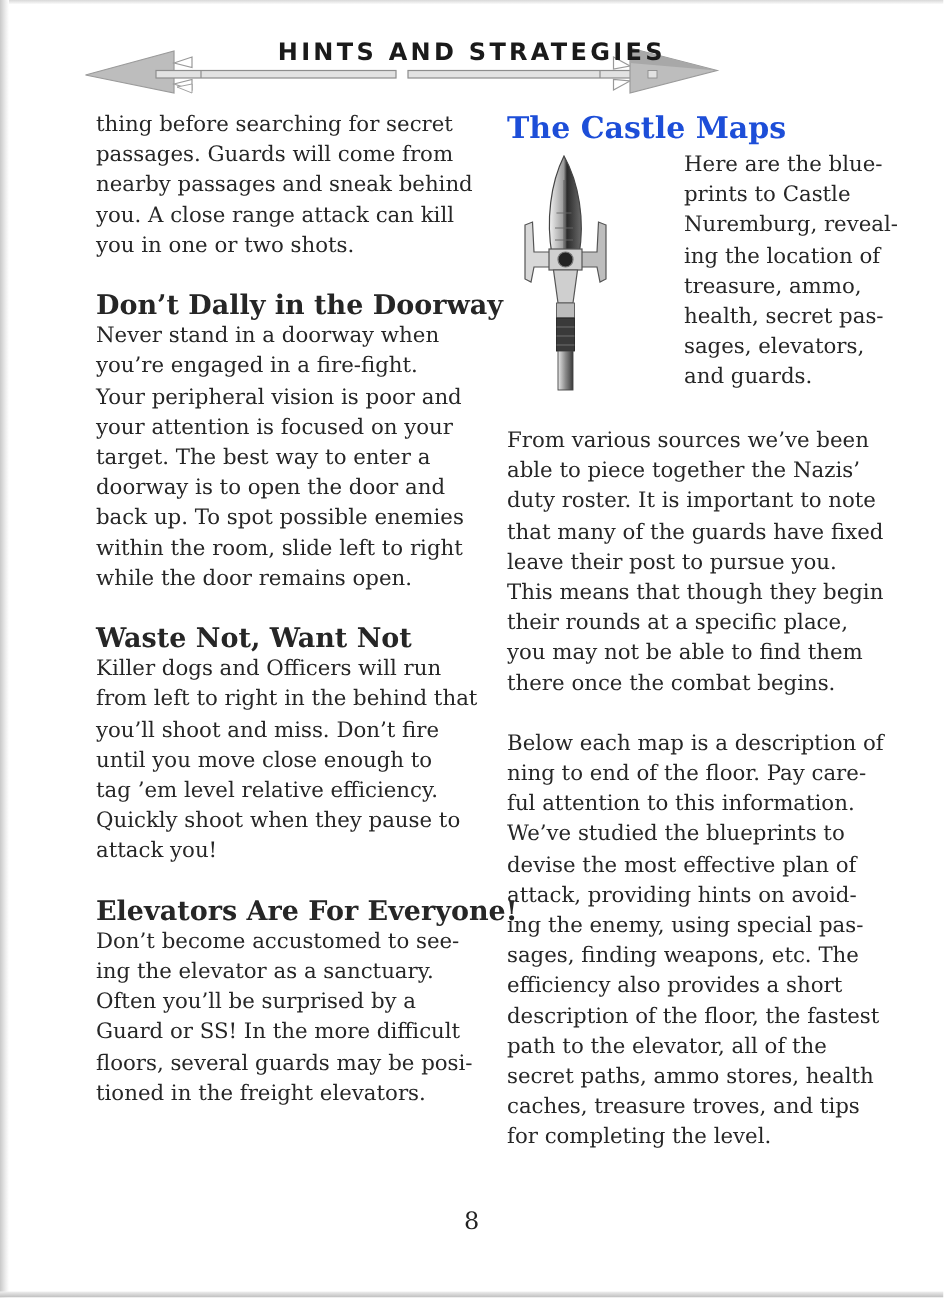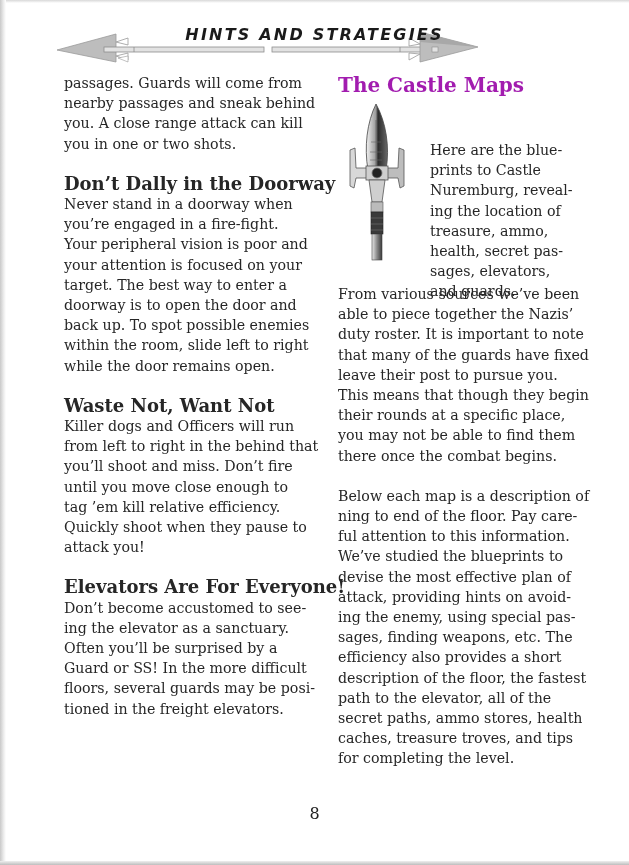--- a/index.html
+++ b/index.html
@@ -15,43 +15,43 @@
     }
     .page-edge-top {
       position: absolute; left: 0; top: 0; width: 629px; height: 3px;
       background: linear-gradient(to bottom, #d8d8d8, #ffffff);
     }
     .page-edge-bottom {
       position: absolute; left: 0; bottom: 0; width: 629px; height: 4px;
       background: linear-gradient(to top, #bdbdbd, #efefef);
     }
     .header {
-      position: absolute; left: 0; top: 0; width: 604px; height: 70px; font-style: italic;
+      position: absolute; left: 0; top: 0; width: 604px; height: 70px;
     }
     .header-title {
       position: absolute; left: 0; width: 629px; top: 25px; text-align: center;
       font-family: "DejaVu Sans", "Liberation Sans", sans-serif;
       font-weight: bold; font-size: 16px; letter-spacing: 2.2px; color: #1a1a1a;
     }
     .header-arrows { position: absolute; left: 0; top: 0; }
 
     .col { position: absolute; font-size: 14.2px; line-height: 20.2px; color: #262626; }
     .col-left { left: 64px; top: 73px; width: 260px; }
     .col-right { left: 338px; top: 73px; width: 260px; }
 
     .line { white-space: nowrap; display: block; }
     .section { margin: 0 0 20px 0; }
     .subhead { font-weight: bold; display: block; white-space: nowrap; font-size: 18px; }
     .section-title {
-      font-weight: bold; font-size: 20px; line-height: 24px; color: #a21caf;
+      font-weight: bold; font-size: 20px; line-height: 24px; color: #1d4ed8;
       white-space: nowrap; margin-bottom: 3px;
     }
     .intro-wrap { position: relative; height: 184px; }
     .spear { position: absolute; left: 4px; top: 2px; width: 70px; height: 160px; }
-    .intro-text { position: absolute; left: 92px; top: 0; margin-top: 40px; }
+    .intro-text { position: absolute; left: 118px; top: 0; }
     .page-number {
       position: absolute; left: 0; width: 629px; top: 804px; text-align: center;
       font-size: 16px; color: #222;
     }
   </style>
 </head>
 <body>
 
 <div class="page-edge-top"></div>
 <div class="page-edge-left"></div>
@@ -75,20 +75,21 @@
       <polygon points="420,32 478,47 420,62" fill="#bdbdbd" stroke="#9a9a9a" stroke-width="0.8"></polygon>
       <polygon points="420,32 478,47 420,42" fill="#a8a8a8"></polygon>
       <rect x="432" y="47" width="6" height="5" fill="#e2e2e2" stroke="#8d8d8d" stroke-width="0.6"></rect>
     </g>
   </svg>
   <div class="header-title">HINTS AND STRATEGIES</div>
 </div>
 
 <div class="col col-left">
   <div class="section">
+    <span class="line">thing before searching for secret</span>
     <span class="line">passages. Guards will come from</span>
     <span class="line">nearby passages and sneak behind</span>
     <span class="line">you. A close range attack can kill</span>
     <span class="line">you in one or two shots.</span>
   </div>
 
   <div class="section">
     <span class="subhead">Don’t Dally in the Doorway</span>
     <span class="line">Never stand in a doorway when</span>
     <span class="line">you’re engaged in a fire-fight.</span>
@@ -100,21 +101,21 @@
     <span class="line">within the room, slide left to right</span>
     <span class="line">while the door remains open.</span>
   </div>
 
   <div class="section">
     <span class="subhead">Waste Not, Want Not</span>
     <span class="line">Killer dogs and Officers will run</span>
     <span class="line">from left to right in the behind that</span>
     <span class="line">you’ll shoot and miss. Don’t fire</span>
     <span class="line">until you move close enough to</span>
-    <span class="line">tag ’em kill relative efficiency.</span>
+    <span class="line">tag ’em level relative efficiency.</span>
     <span class="line">Quickly shoot when they pause to</span>
     <span class="line">attack you!</span>
   </div>
 
   <div class="section">
     <span class="subhead">Elevators Are For Everyone!</span>
     <span class="line">Don’t become accustomed to see-</span>
     <span class="line">ing the elevator as a sanctuary.</span>
     <span class="line">Often you’ll be surprised by a</span>
     <span class="line">Guard or SS! In the more difficult</span>

